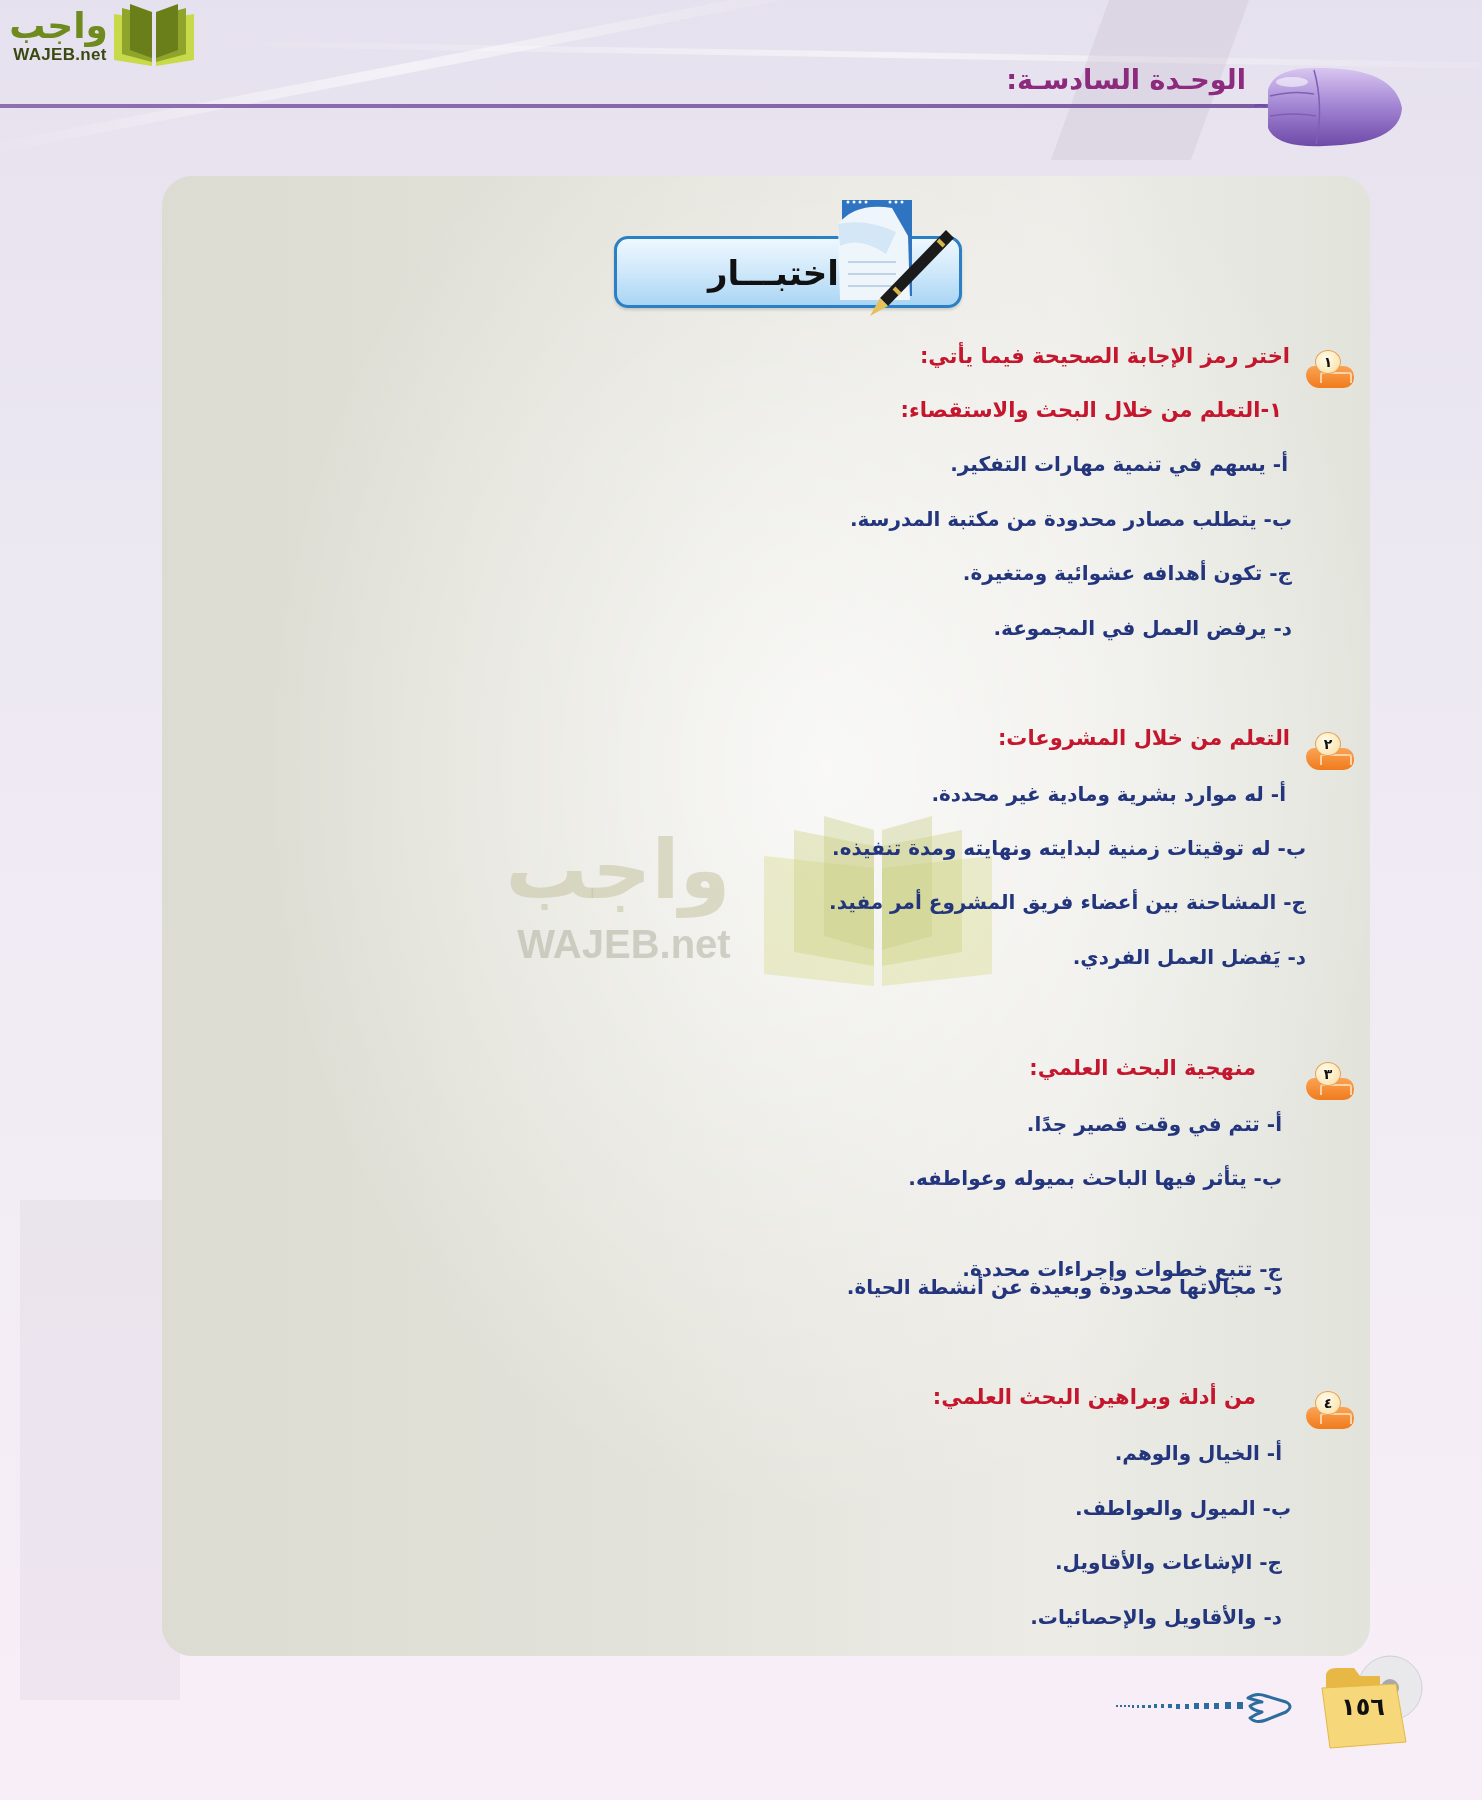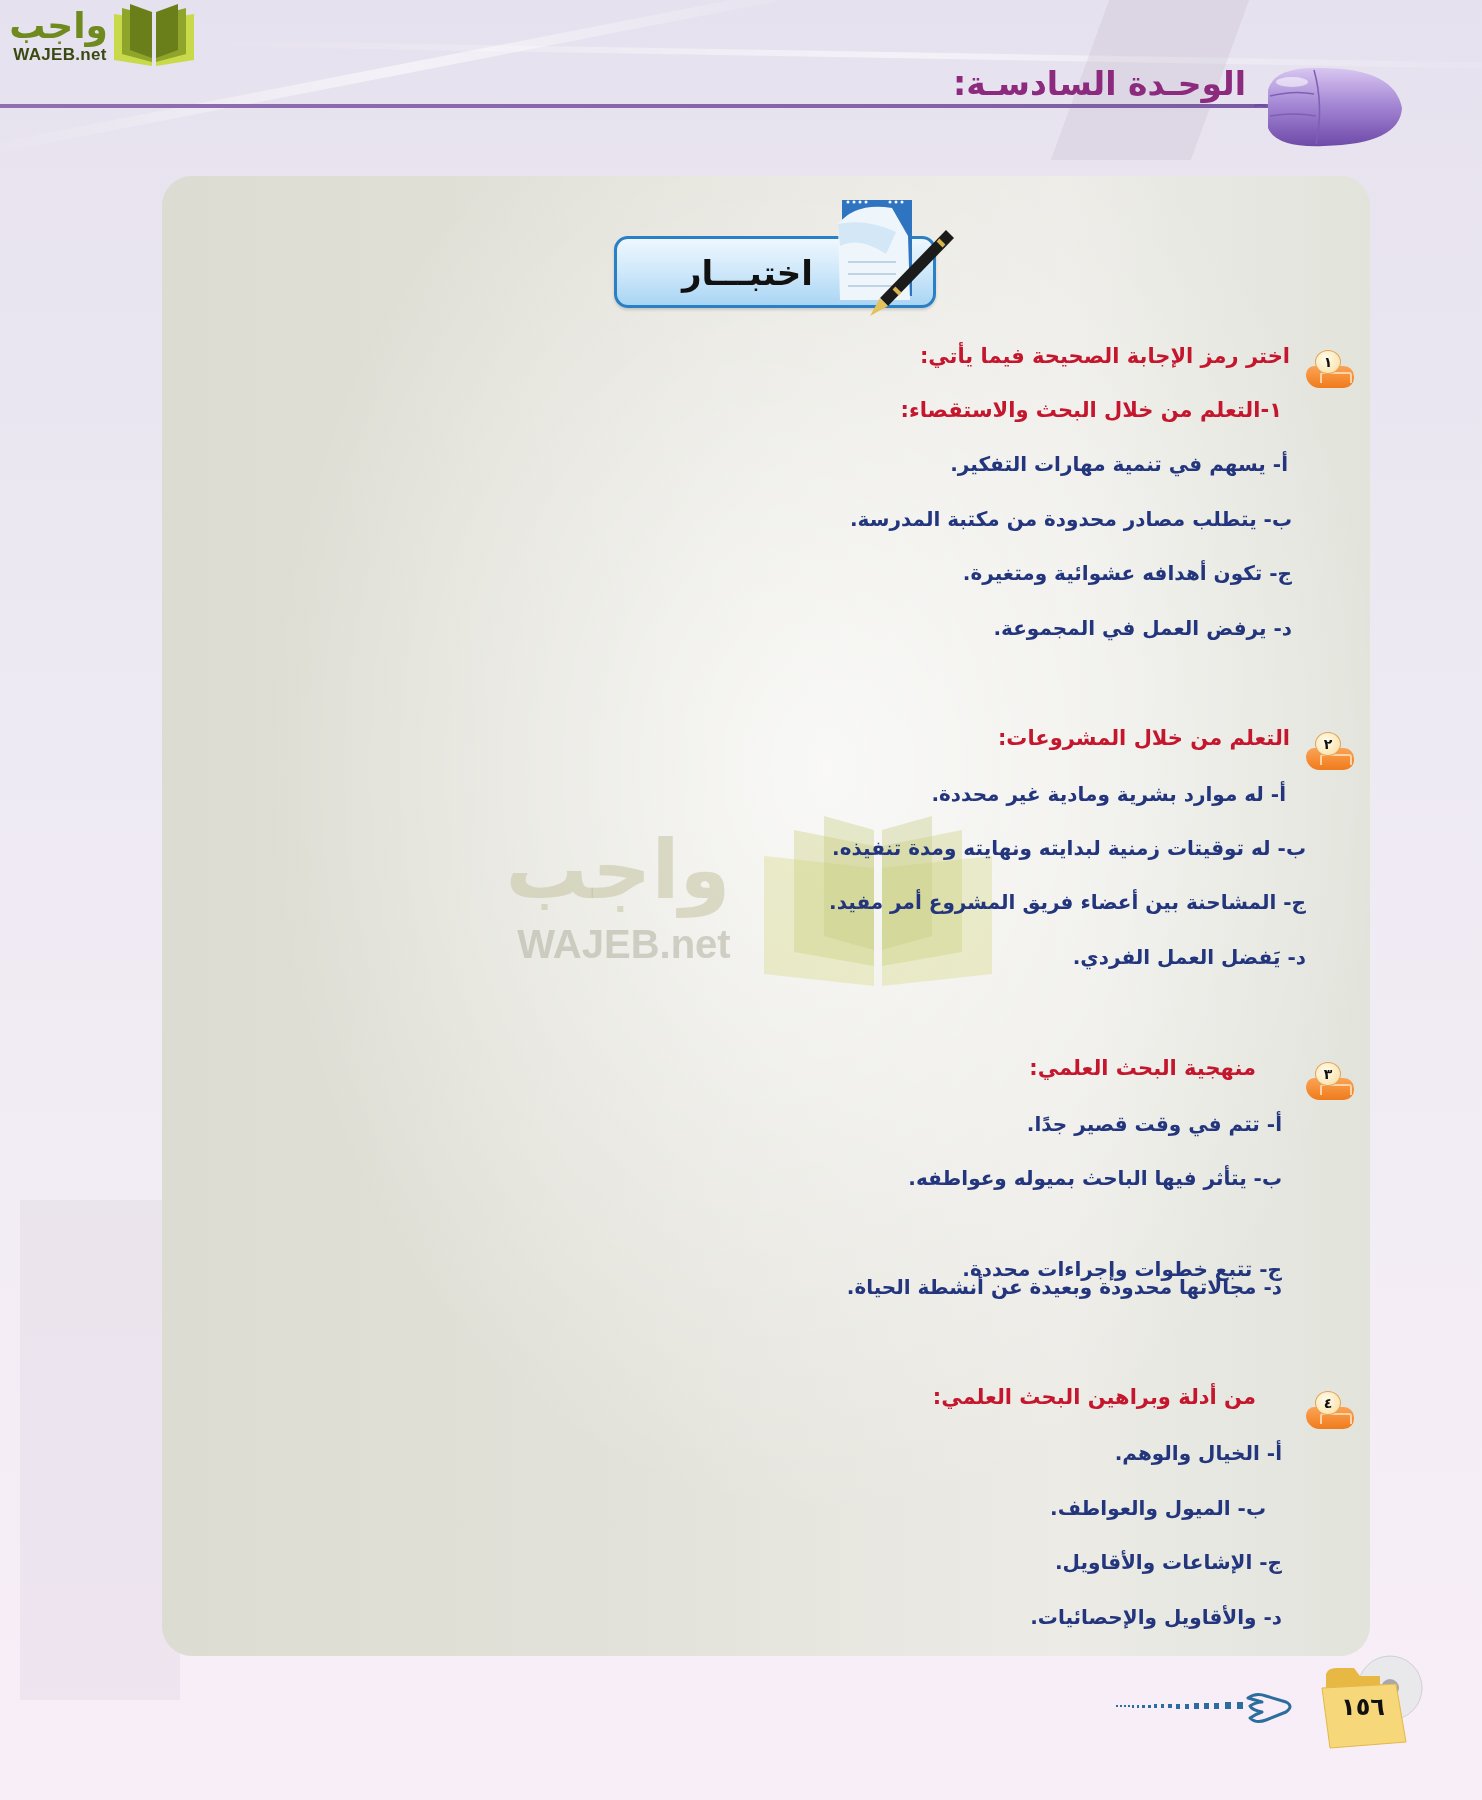--- a/index.html
+++ b/index.html
@@ -27,38 +27,38 @@
     .logo-en { font-family: "Liberation Sans", sans-serif; font-weight: bold; font-size: 17px; color: #3a4a12; line-height: 18px; letter-spacing: 0.3px; }
     .logo-book { position: absolute; left: 104px; top: 0px; width: 84px; height: 62px; }
 
     
     .unit-line {
       position: absolute; left: 0; top: 104px; width: 1290px; height: 4px;
       background: linear-gradient(90deg, #8f6fb0 0%, #8463a8 70%, #7a5aa2 100%);
     }
     .unit-title {
       position: absolute; right: 236px; top: 64px;
-      direction: rtl; font-weight: bold; font-size: 33px; color: #8c2a7e;
+      direction: rtl; font-weight: bold; font-size: 27px; color: #8c2a7e;
       letter-spacing: 0.5px;
     }
     .mouse-icon { position: absolute; left: 1254px; top: 60px; width: 150px; height: 90px; }
 
     
     .card {
       position: absolute; left: 162px; top: 176px; width: 1208px; height: 1480px;
       border-radius: 30px;
       background:
         radial-gradient(ellipse at 55% 40%, rgba(255,255,255,0.75) 0%, rgba(255,255,255,0) 60%),
         linear-gradient(90deg, #dcdcd2 0%, #e3e2da 40%, #ecebe6 75%, #e2e4dc 100%);
       overflow: hidden;
     }
 
     
     .exam-badge {
-      position: absolute; left: 614px; top: 236px; width: 322px; height: 72px;
+      position: absolute; left: 614px; top: 236px; width: 348px; height: 72px;
       border: 3px solid #2b7fc4; border-radius: 14px;
       background: linear-gradient(180deg, #eef7fe 0%, #cfe8fa 50%, #a9d5f4 100%);
       box-shadow: 0 2px 3px rgba(0,0,0,0.15);
     }
     .exam-label {
       position: absolute; right: 120px; top: 14px;
       direction: rtl; font-weight: bold; font-size: 34px; color: #111; letter-spacing: 2px;
     }
     .notepad-icon { position: absolute; left: 826px; top: 196px; width: 130px; height: 120px; }
     .q-header {
@@ -225,21 +225,21 @@
   <div class="option" style="top:1275px; right:200px;">د- مجالاتها محدودة وبعيدة عن أنشطة الحياة.</div>
 </div>
 
 <div>
   <div class="q-badge" style="left:1302px; top:1387px;">
     <div class="q-badge-tab"></div>
     <div class="q-badge-num">٤</div>
   </div>
   <div class="q-header" style="top:1385px; right:226px;">من أدلة وبراهين البحث العلمي:</div>
   <div class="option" style="top:1441px; right:200px;">أ- الخيال والوهم.</div>
-  <div class="option" style="top:1496px; right:216px;">ب- الميول والعواطف.</div>
+  <div class="option" style="top:1496px; right:191px;">ب- الميول والعواطف.</div>
   <div class="option" style="top:1550px; right:200px;text-align:right;">ج- الإشاعات والأقاويل.</div>
   <div class="option" style="top:1605px; right:200px;">د- والأقاويل والإحصائيات.</div>
 </div>
 
 <svg class="footer-arrow" viewBox="0 0 184 40">
   <g fill="#2d6d9e">
     <rect x="0" y="17" width="2" height="2"></rect>
       <rect x="4" y="17" width="2" height="2"></rect>
       <rect x="8" y="17" width="2" height="2"></rect>
     <rect x="12" y="17" width="2" height="2"></rect>

